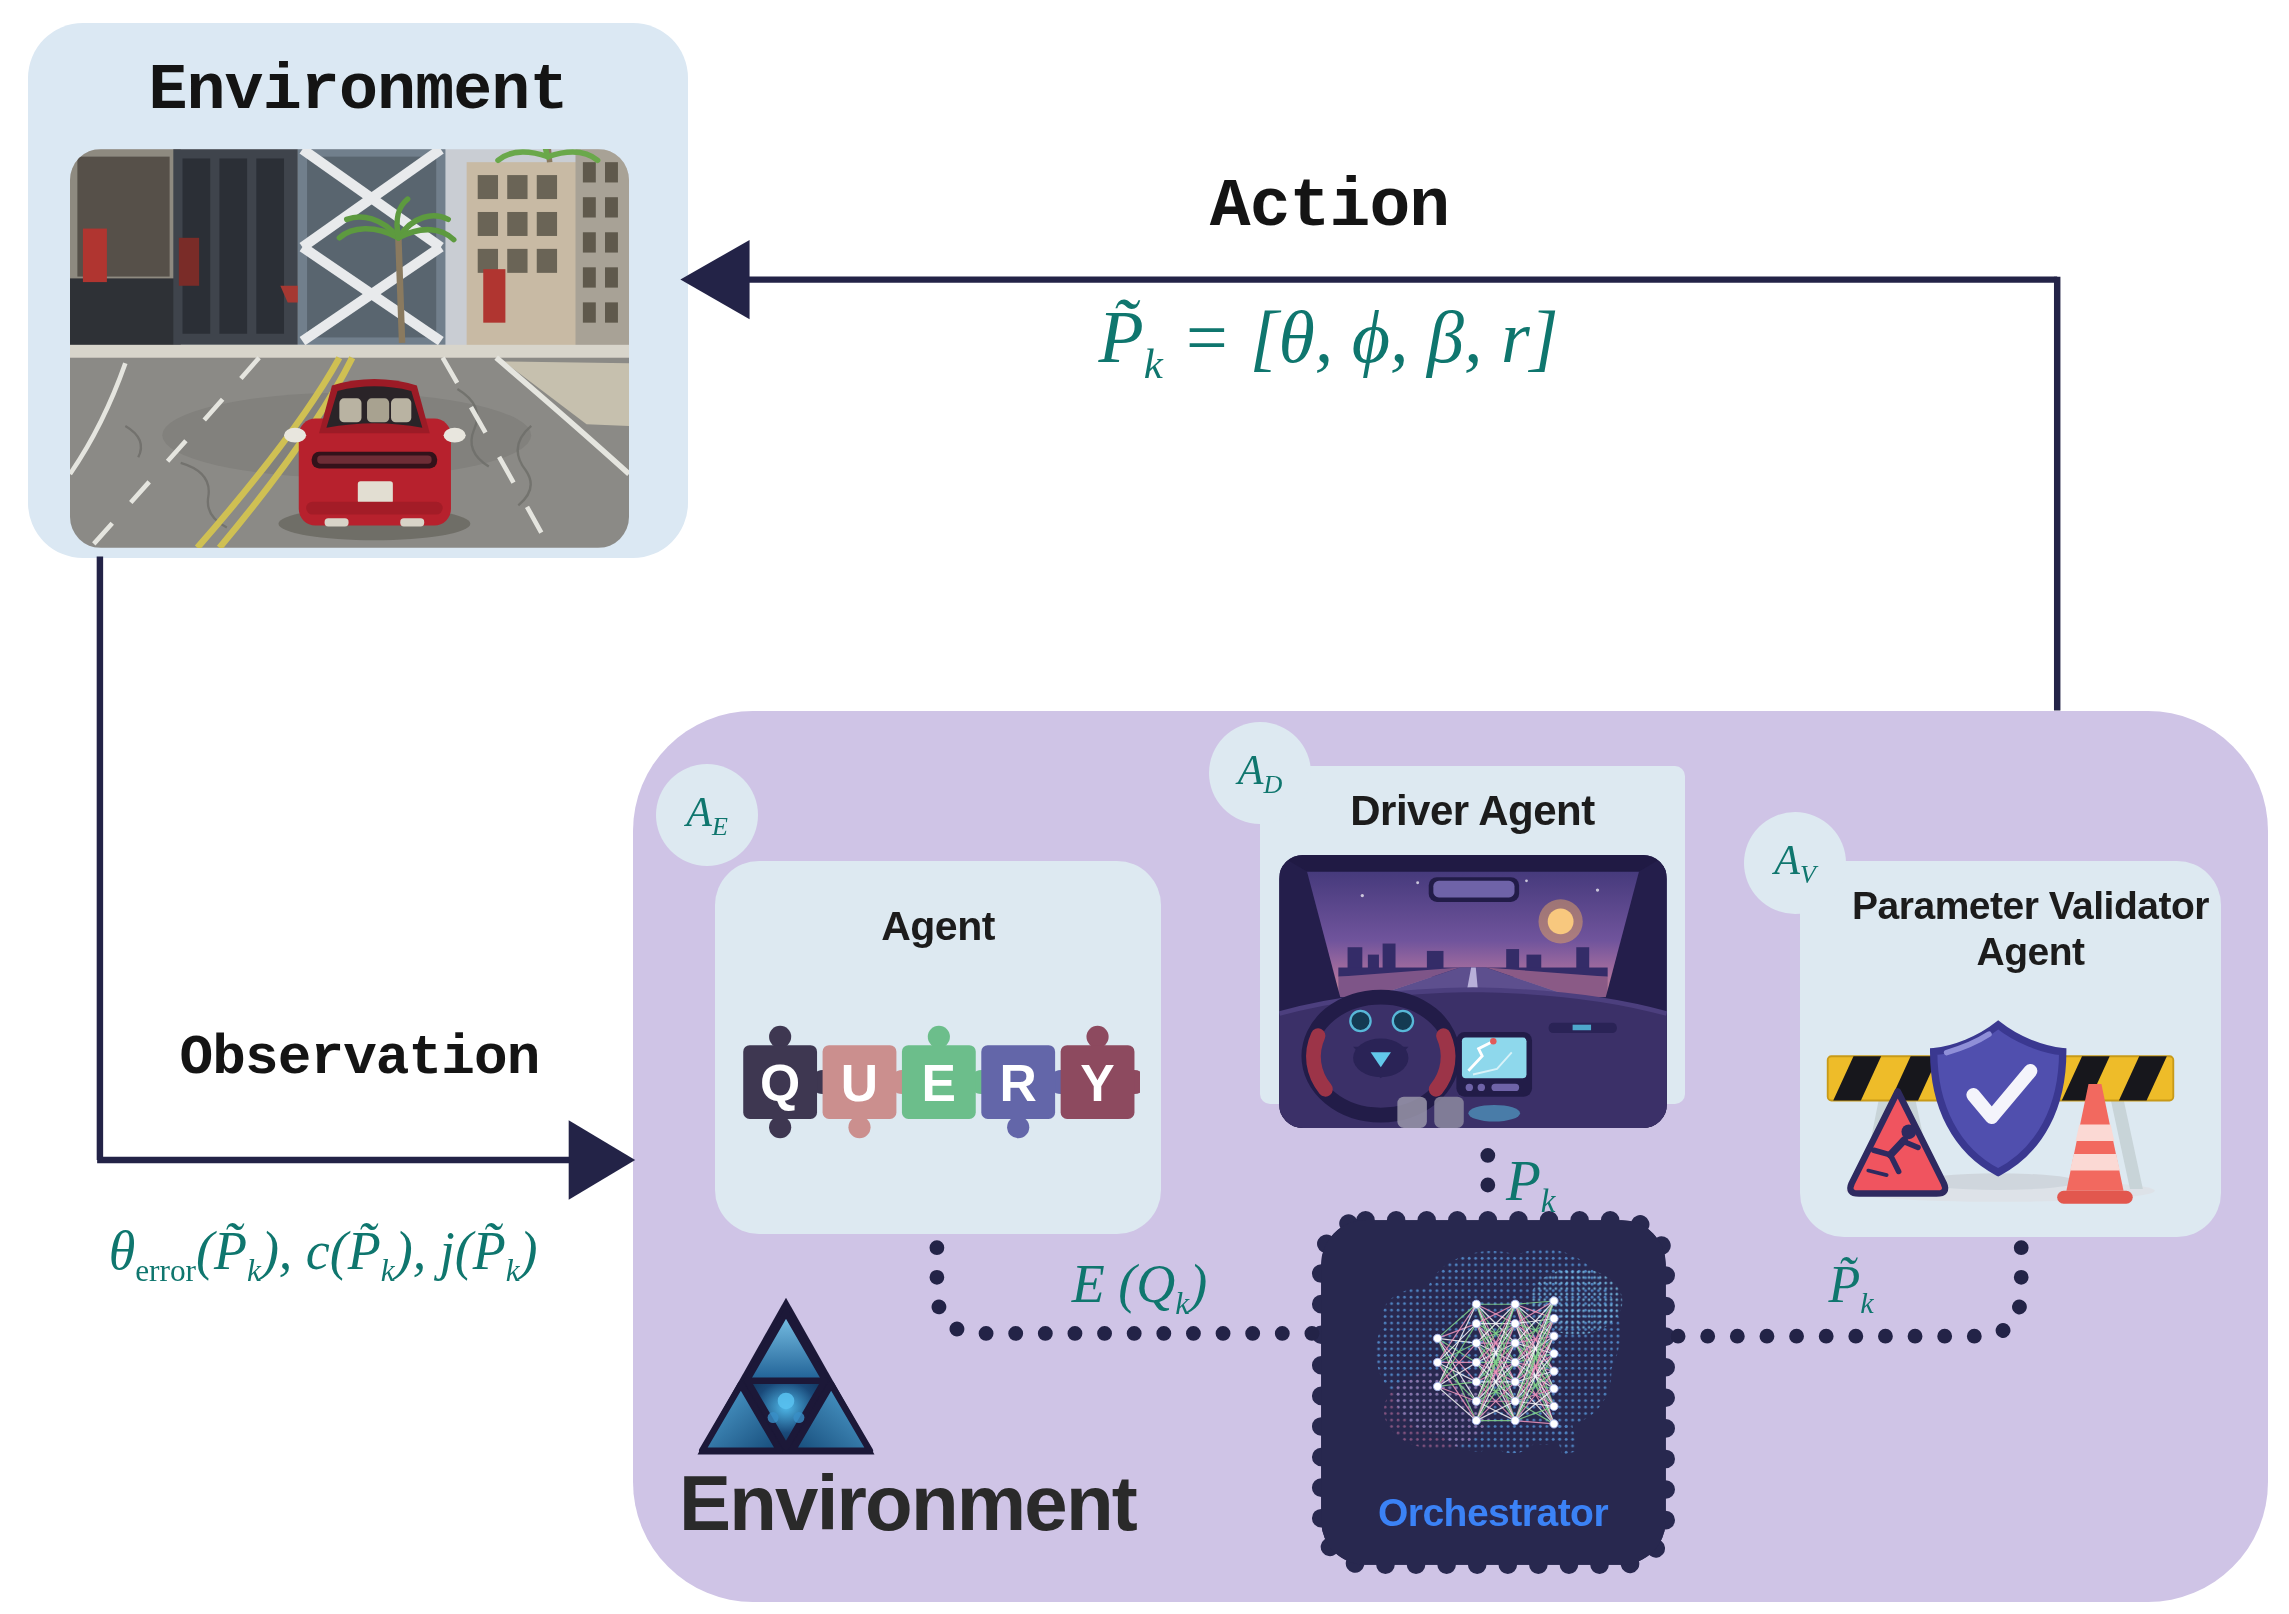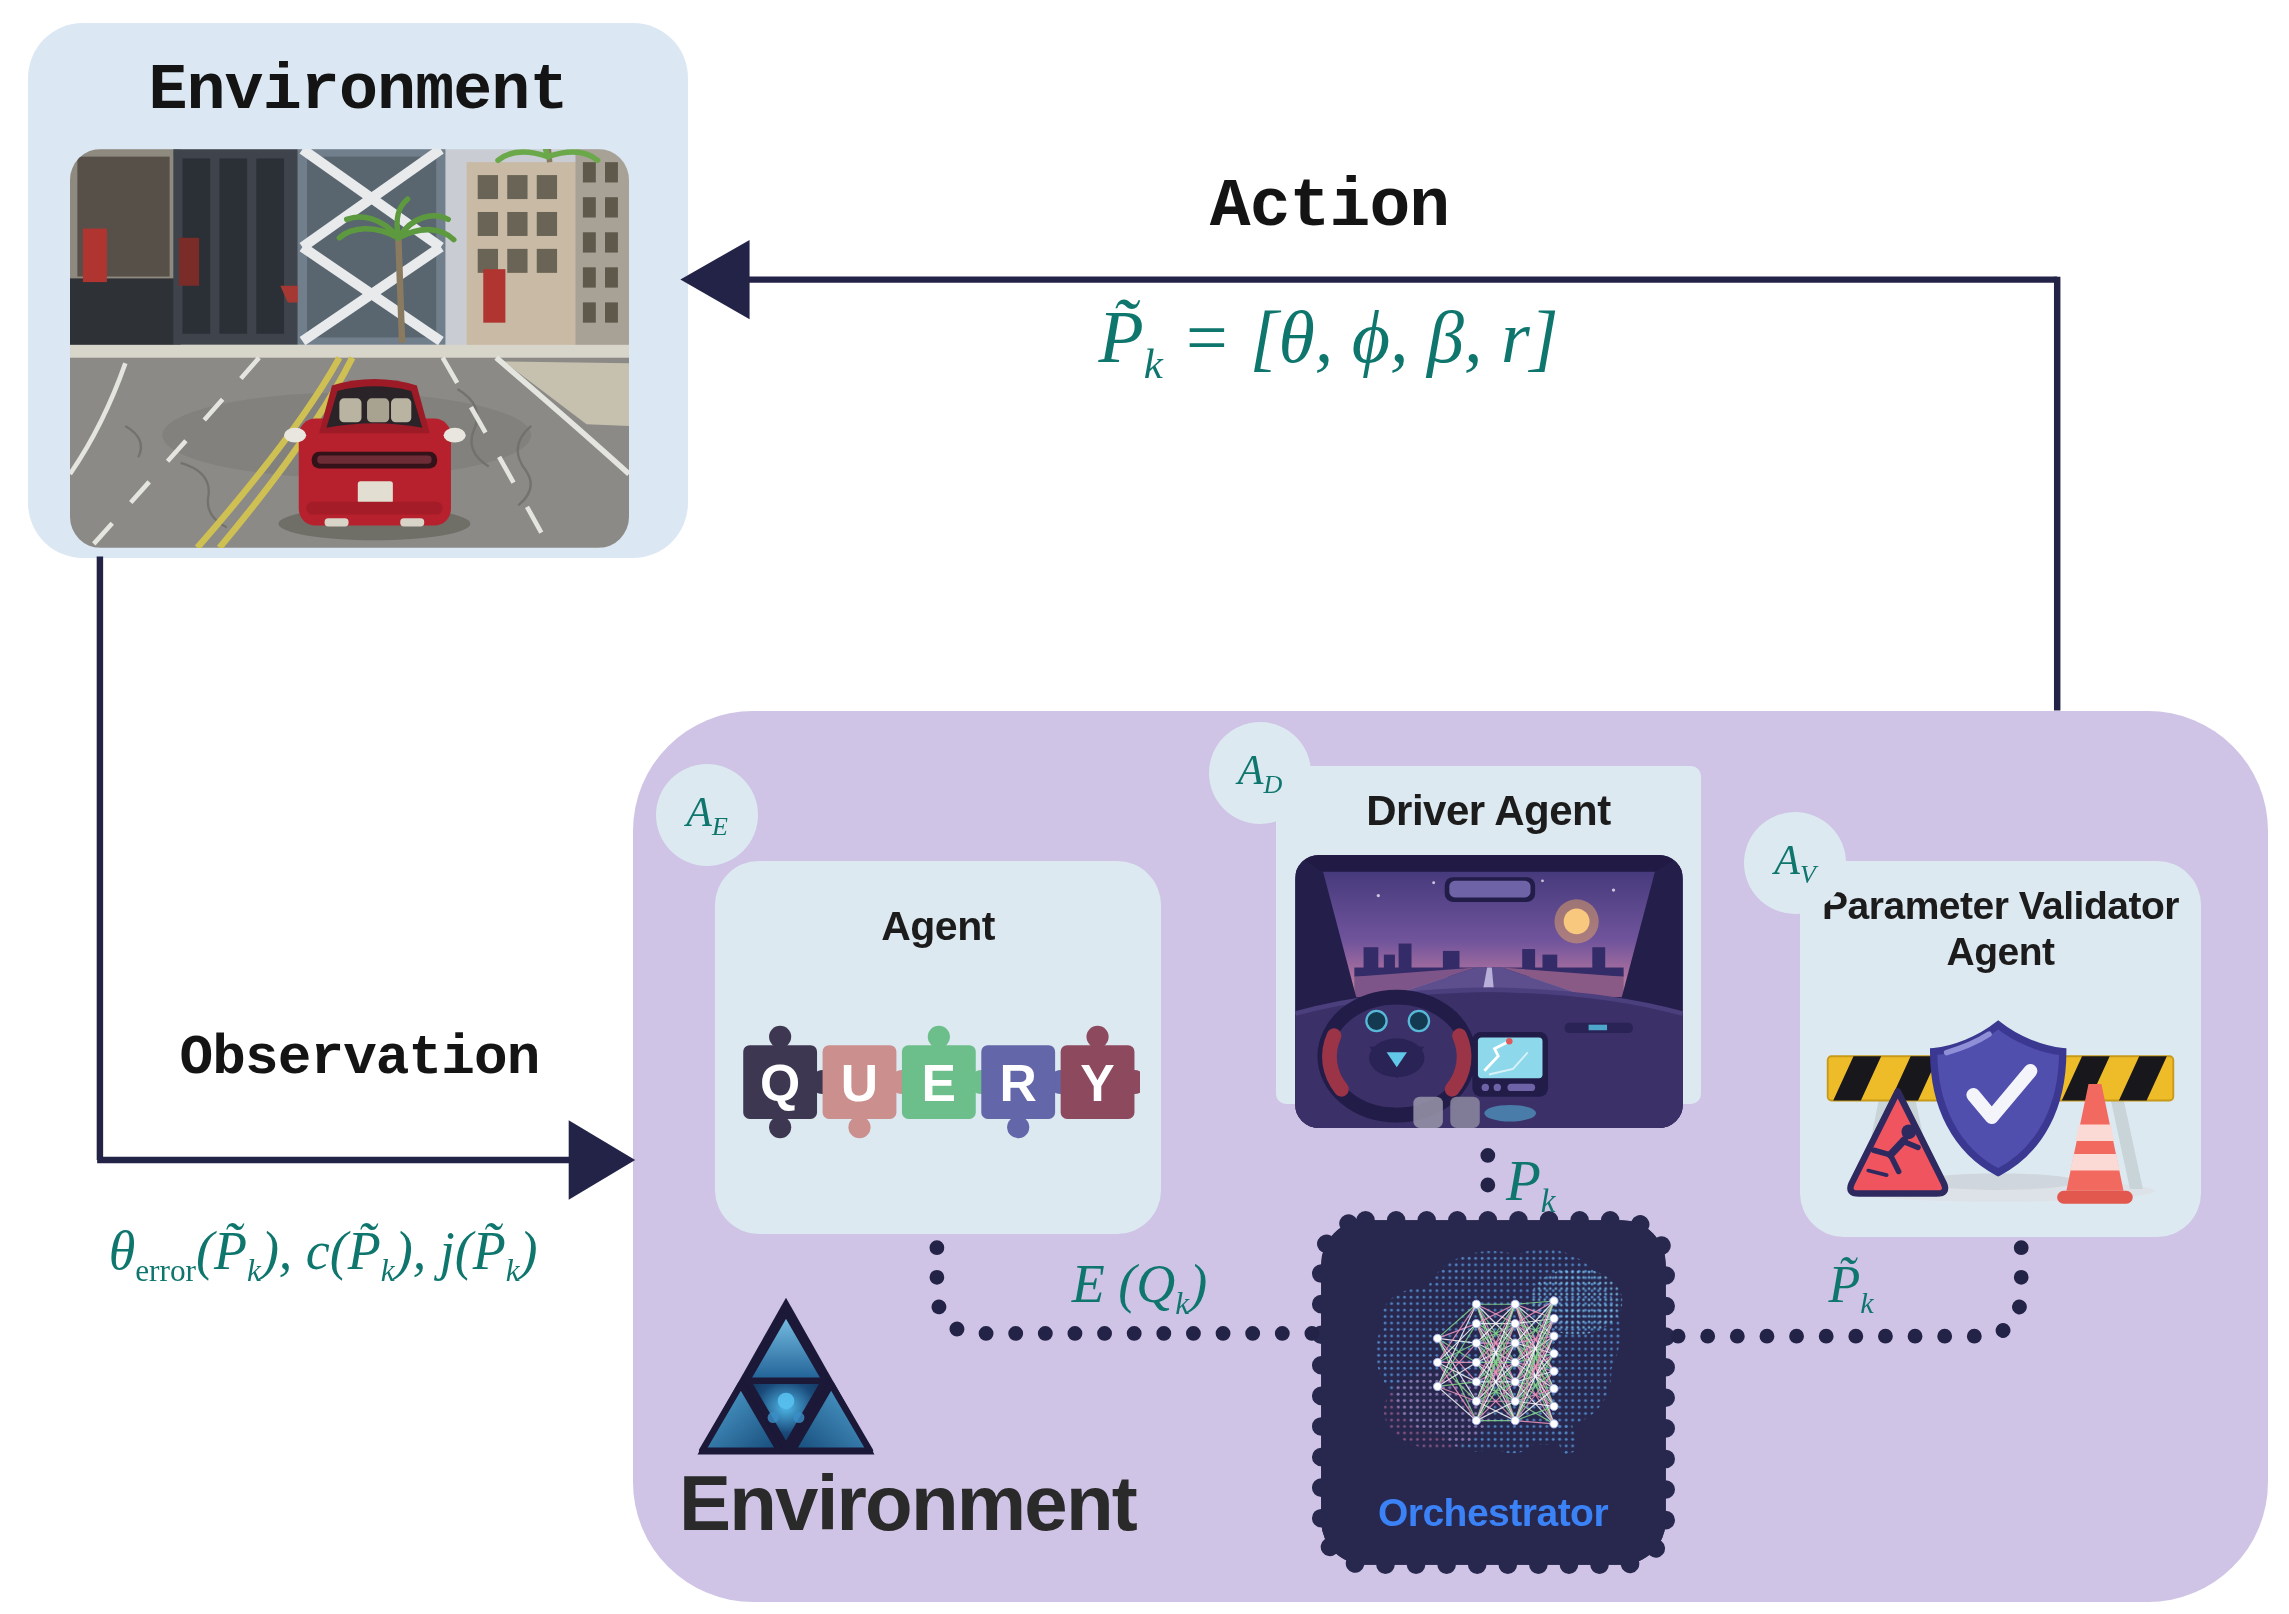--- a/index.html
+++ b/index.html
@@ -13,22 +13,22 @@
   .center{text-align:center;}
   
   #env-box{left:28px;top:23px;width:660px;height:535px;background:#dbe8f3;border-radius:55px;}
   #env-title{left:0;top:31px;width:100%;font-size:65px;}
   #env-scene{left:42px;top:126px;width:559px;height:399px;border-radius:31px;overflow:hidden;}
   
   #purple-panel{left:633px;top:711px;width:1635px;height:891px;background:#cfc4e6;border-radius:120px;z-index:1;}
   
   .card{background:#dde9f1;z-index:3;}
   #enricher-card{left:715px;top:861px;width:446px;height:373px;border-radius:44px;}
-  #driver-card{left:1260px;top:766px;width:425px;height:338px;border-radius:10px;margin-left:16px;}
-  #validator-card{left:1800px;top:861px;width:401px;height:376px;border-radius:44px;}
+  #driver-card{left:1260px;top:766px;width:425px;height:338px;border-radius:10px;}
+  #validator-card{left:1800px;top:861px;width:401px;height:376px;border-radius:44px;padding-left:20px;}
   .badge{z-index:4;background:#dde9f1;border-radius:50%;display:flex;align-items:center;justify-content:center;}
   .badge .math{font-size:42px;}
   .badge .math sub{font-size:62%;}
   #badge-e{left:656px;top:764px;width:102px;height:102px;}
   #badge-d{left:1209px;top:722px;width:102px;height:102px;}
   #badge-v{left:1744px;top:812px;width:102px;height:102px;}
   .card-title{position:absolute;width:100%;text-align:center;font-weight:bold;color:#1c1c1c;line-height:1.18;letter-spacing:-0.5px;}
   #enricher-title{top:41px;font-size:41px;}
   #driver-title{top:20px;font-size:42px;}
   #validator-title{top:22px;font-size:39px;}

